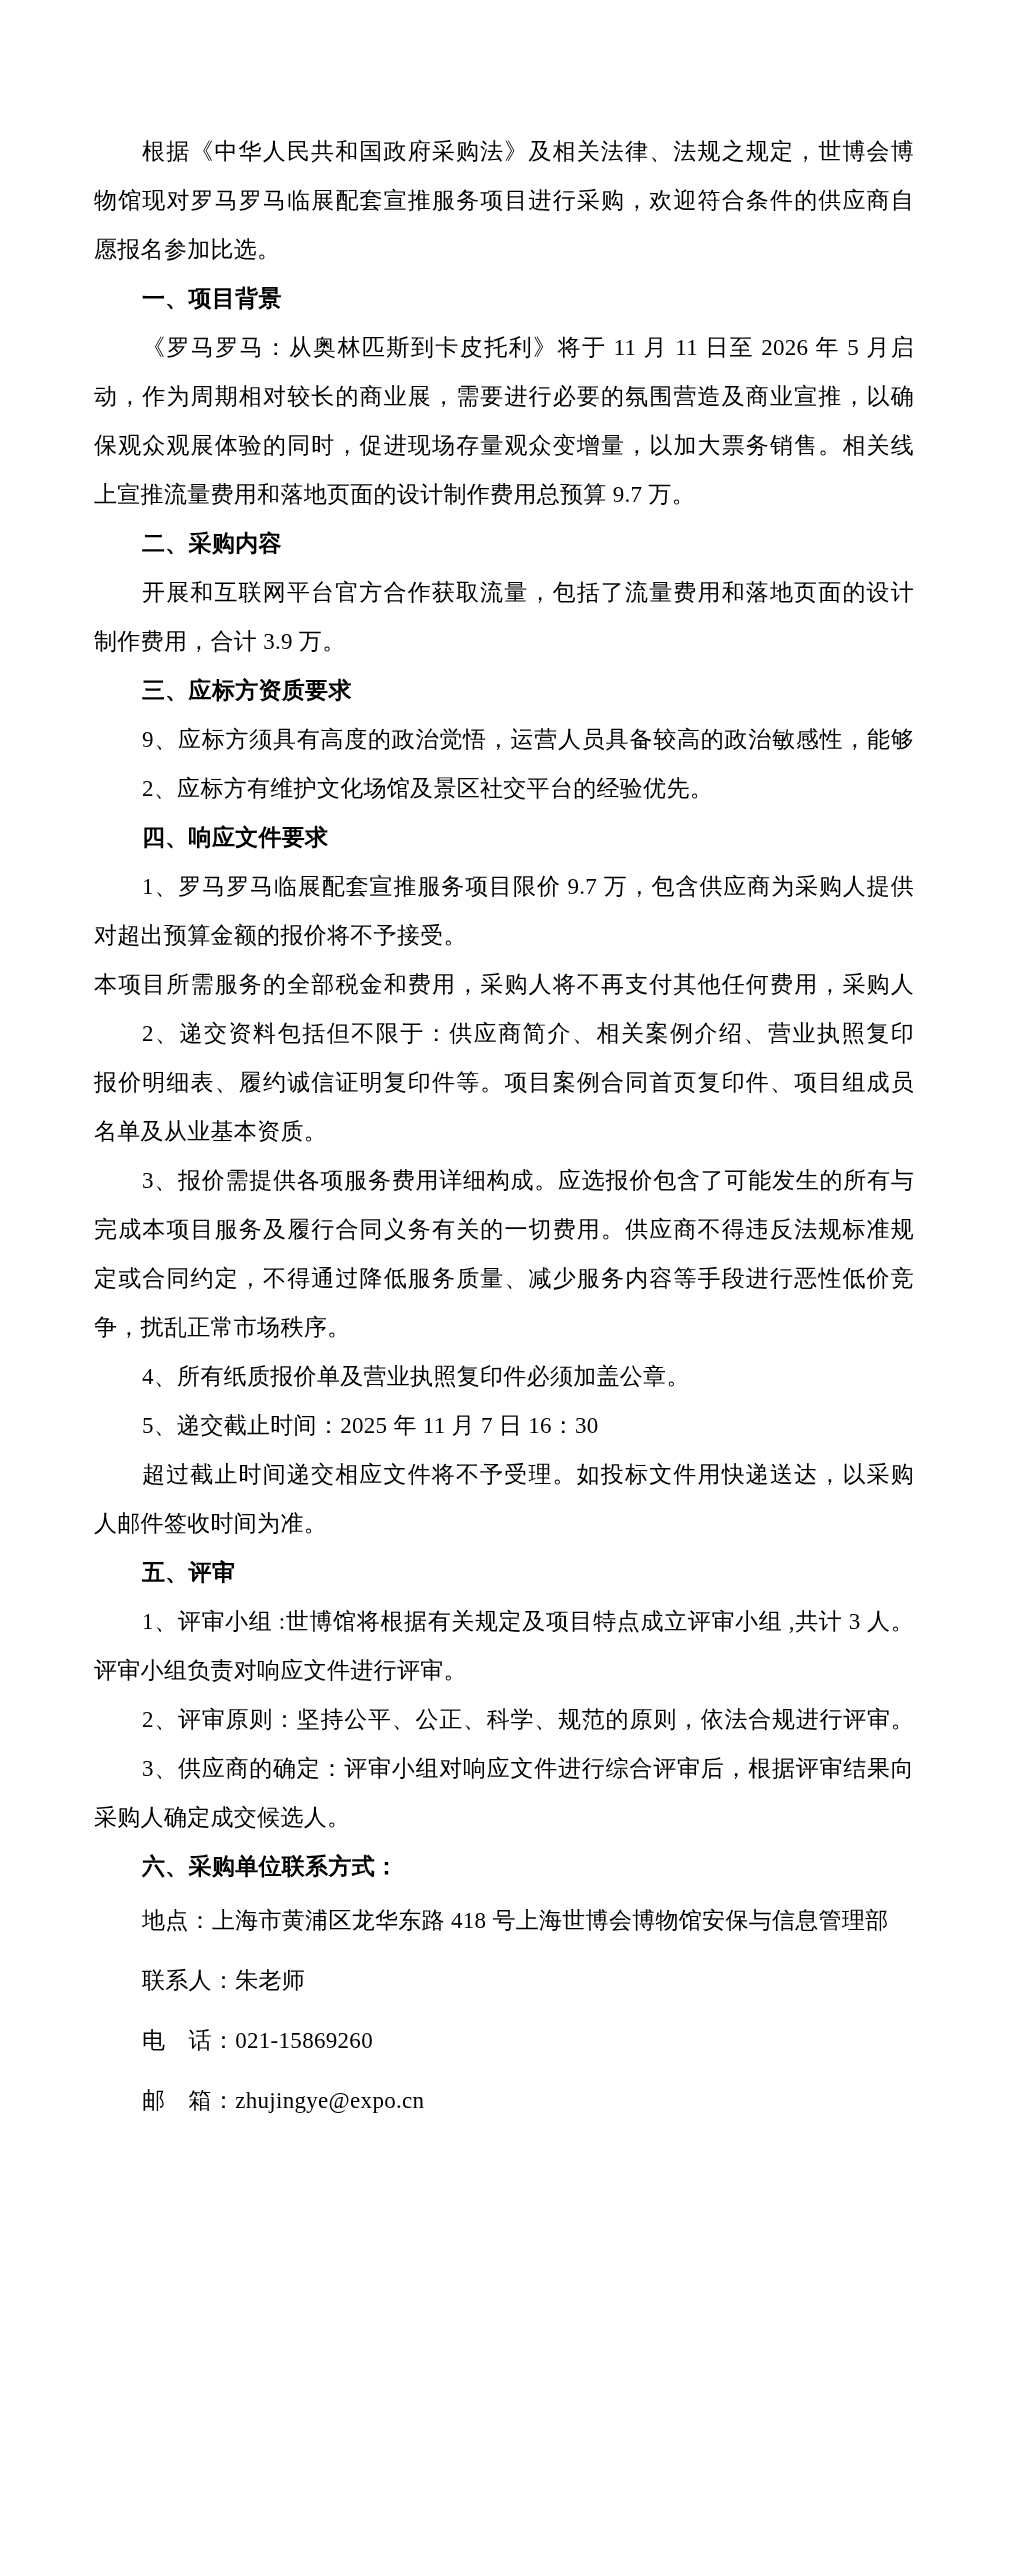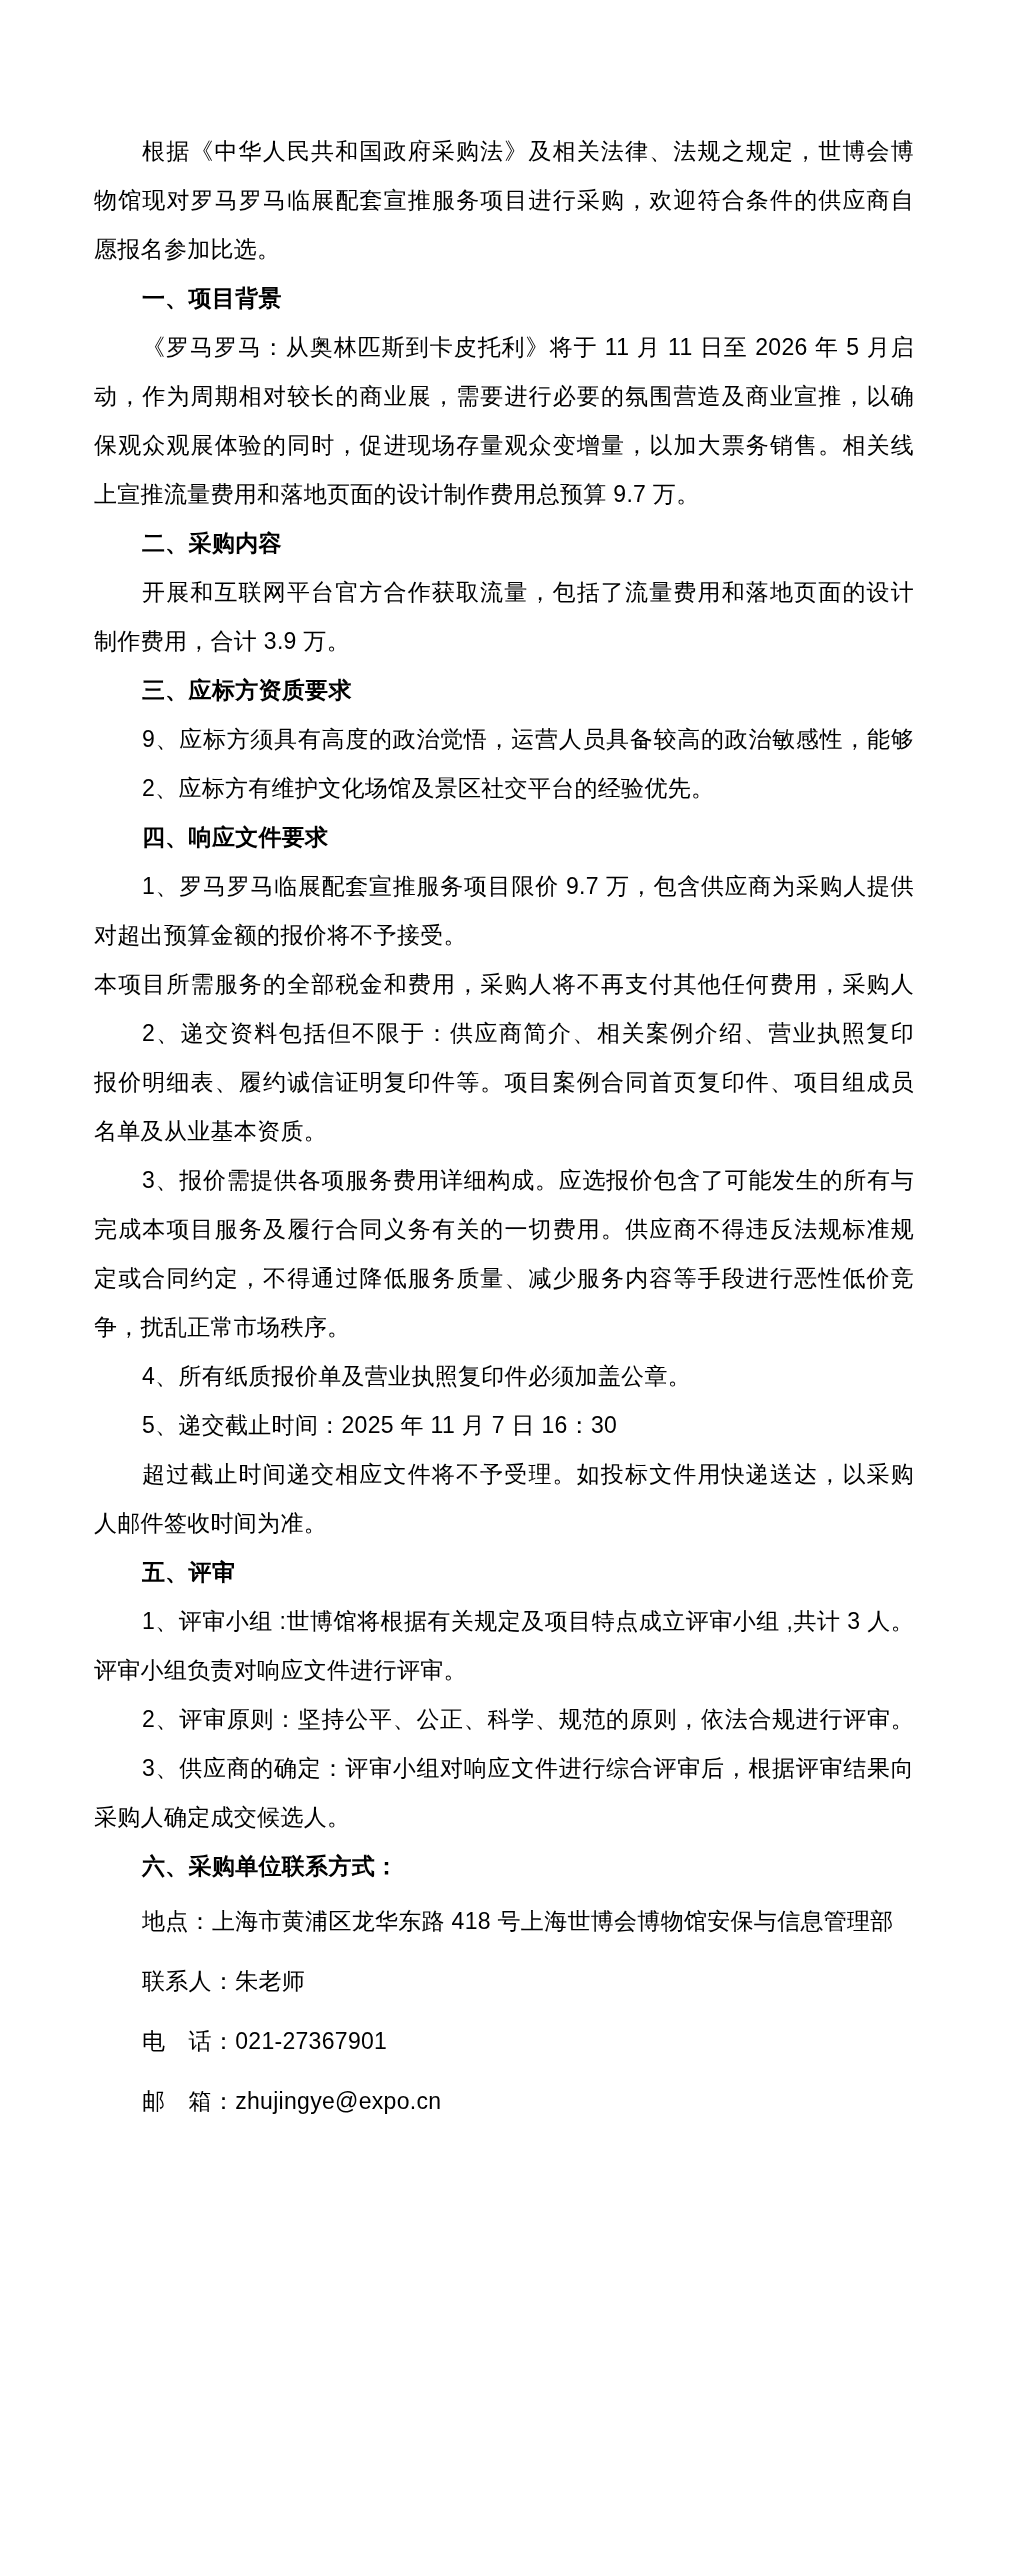--- a/index.html
+++ b/index.html
@@ -22,20 +22,21 @@
   }
   .line {
     font-size: 23px;
     color: #000000;
     line-height: 49px;
     height: 49px;
     overflow: hidden;
     text-align: left;
     font-weight: normal;
     letter-spacing: 0.3px;
+    font-family: Liberation Serif, serif;
   }
   
   .line.j {
     text-align: justify;
     text-align-last: justify;
     text-justify: inter-character;
   }
   
   .line.ind {
     text-indent: 48px;
@@ -85,16 +86,16 @@
     <div class="line">人邮件签收时间为准。</div>
     <div class="line ind h">五、评审</div>
     <div class="line ind j">1、评审小组 :世博馆将根据有关规定及项目特点成立评审小组 ,共计 3 人。</div>
     <div class="line">评审小组负责对响应文件进行评审。</div>
     <div class="line ind j">2、评审原则：坚持公平、公正、科学、规范的原则，依法合规进行评审。</div>
     <div class="line ind j">3、供应商的确定：评审小组对响应文件进行综合评审后，根据评审结果向</div>
     <div class="line">采购人确定成交候选人。</div>
     <div class="line ind h">六、采购单位联系方式：</div>
     <div class="line ind c">地点：上海市黄浦区龙华东路 418 号上海世博会博物馆安保与信息管理部</div>
     <div class="line ind c">联系人：朱老师</div>
-    <div class="line ind c">电　话：021-27367901</div>
+    <div class="line ind c">电　话：021-15869260</div>
     <div class="line ind c">邮　箱：zhujingye@expo.cn</div>
   </div>
 
 
 </body></html>

